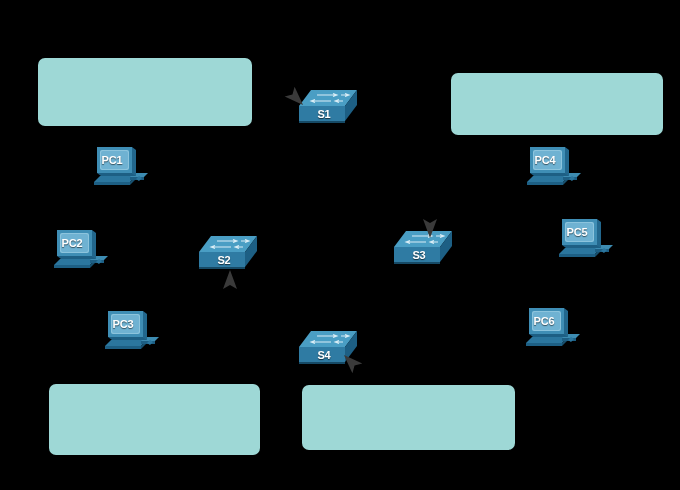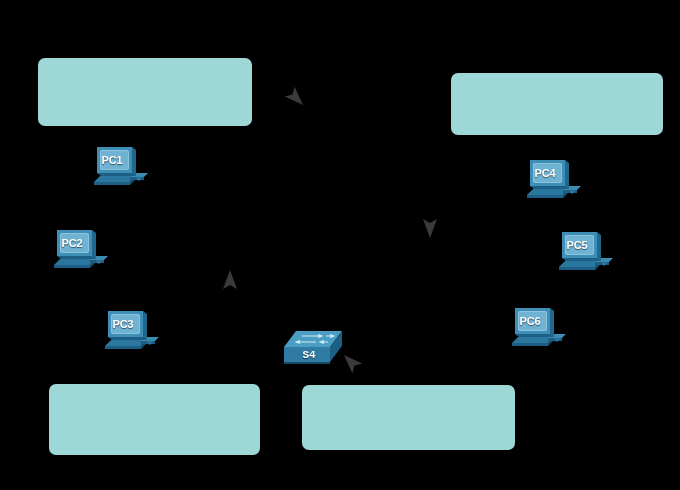--- a/index.html
+++ b/index.html
@@ -152,78 +152,117 @@
       <polygon points="5,1 5,27 40,27 40,1" fill="#3f8eb5"></polygon>
       <polygon points="40,1 44,4 44,30 40,27" fill="#22678d"></polygon>
       <polygon points="5,27 9,30 44,30 40,27" fill="#1d5f84"></polygon>
       <rect x="8" y="4" width="29" height="20" rx="2" fill="#8cc4dd"></rect>
       <rect x="9" y="5" width="27" height="18" rx="2" fill="#6fb2d2"></rect>
       <polygon points="44,33 47,30 50,32 47,35" fill="#2b769e"></polygon>
     </svg>
     <span class="pc-label">PC3</span>
   </div>
 
-  <div class="pc" id="pc3" style="left: 525px; top: 159px;">
+  <div class="pc" id="pc3" style="left: 525px; top: 146px;">
     <svg class="pc-svg" viewBox="0 0 56 46">
       <polygon points="8,30 2,36 38,36 44,30" fill="#2b769e"></polygon>
       <polygon points="2,36 2,39 38,39 38,36" fill="#1d5f84"></polygon>
       <polygon points="38,36 44,30 44,33 38,39" fill="#17506f"></polygon>
       <polygon points="42,27 38,31 52,31 56,27" fill="#3d8cb2"></polygon>
       <polygon points="38,31 38,34 52,34 52,31" fill="#1d5f84"></polygon>
       <polygon points="9,4 9,30 44,30 44,4" fill="#2f7ba3"></polygon>
       <polygon points="5,1 5,27 40,27 40,1" fill="#3f8eb5"></polygon>
       <polygon points="40,1 44,4 44,30 40,27" fill="#22678d"></polygon>
       <polygon points="5,27 9,30 44,30 40,27" fill="#1d5f84"></polygon>
       <rect x="8" y="4" width="29" height="20" rx="2" fill="#8cc4dd"></rect>
       <rect x="9" y="5" width="27" height="18" rx="2" fill="#6fb2d2"></rect>
       <polygon points="44,33 47,30 50,32 47,35" fill="#2b769e"></polygon>
     </svg>
     <span class="pc-label">PC4</span>
   </div>
 
-  <div class="pc" id="pc4" style="left: 557px; top: 231px;">
+  <div class="pc" id="pc4" style="left: 557px; top: 218px;">
     <svg class="pc-svg" viewBox="0 0 56 46">
       <polygon points="8,30 2,36 38,36 44,30" fill="#2b769e"></polygon>
       <polygon points="2,36 2,39 38,39 38,36" fill="#1d5f84"></polygon>
       <polygon points="38,36 44,30 44,33 38,39" fill="#17506f"></polygon>
       <polygon points="42,27 38,31 52,31 56,27" fill="#3d8cb2"></polygon>
       <polygon points="38,31 38,34 52,34 52,31" fill="#1d5f84"></polygon>
       <polygon points="9,4 9,30 44,30 44,4" fill="#2f7ba3"></polygon>
       <polygon points="5,1 5,27 40,27 40,1" fill="#3f8eb5"></polygon>
       <polygon points="40,1 44,4 44,30 40,27" fill="#22678d"></polygon>
       <polygon points="5,27 9,30 44,30 40,27" fill="#1d5f84"></polygon>
       <rect x="8" y="4" width="29" height="20" rx="2" fill="#8cc4dd"></rect>
       <rect x="9" y="5" width="27" height="18" rx="2" fill="#6fb2d2"></rect>
       <polygon points="44,33 47,30 50,32 47,35" fill="#2b769e"></polygon>
     </svg>
     <span class="pc-label">PC5</span>
   </div>
 
-  <div class="pc" id="pc5" style="left: 510px; top: 307px;">
+  <div class="pc" id="pc5" style="left: 524px; top: 307px;">
     <svg class="pc-svg" viewBox="0 0 56 46">
       <polygon points="8,30 2,36 38,36 44,30" fill="#2b769e"></polygon>
       <polygon points="2,36 2,39 38,39 38,36" fill="#1d5f84"></polygon>
       <polygon points="38,36 44,30 44,33 38,39" fill="#17506f"></polygon>
       <polygon points="42,27 38,31 52,31 56,27" fill="#3d8cb2"></polygon>
       <polygon points="38,31 38,34 52,34 52,31" fill="#1d5f84"></polygon>
       <polygon points="9,4 9,30 44,30 44,4" fill="#2f7ba3"></polygon>
       <polygon points="5,1 5,27 40,27 40,1" fill="#3f8eb5"></polygon>
       <polygon points="40,1 44,4 44,30 40,27" fill="#22678d"></polygon>
       <polygon points="5,27 9,30 44,30 40,27" fill="#1d5f84"></polygon>
       <rect x="8" y="4" width="29" height="20" rx="2" fill="#8cc4dd"></rect>
       <rect x="9" y="5" width="27" height="18" rx="2" fill="#6fb2d2"></rect>
       <polygon points="44,33 47,30 50,32 47,35" fill="#2b769e"></polygon>
     </svg>
     <span class="pc-label">PC6</span>
   </div>
 
-
-
-
-  <div class="sw" id="sw3" style="left: 282px; top: 329px; font-family: Liberation Mono, monospace;">
+  <div class="sw" id="sw0" style="left: 297px; top: 88px;">
+    <svg class="sw-svg" viewBox="0 0 62 40">
+      <polygon points="14,2 60,2 48,18 2,18" fill="#4a9ec4"></polygon>
+      <polygon points="2,18 48,18 48,33 2,33" fill="#2f7ba3"></polygon>
+      <polygon points="48,18 60,2 60,17 48,33" fill="#1d5f84"></polygon>
+      <path d="M20,7 L40,7 M36,5.5 L40,7 L36,8.5" stroke="#d7ecf5" stroke-width="1.1" fill="none"></path>
+      <path d="M44,7 L52,7 M48,5.5 L52,7 L48,8.5" stroke="#d7ecf5" stroke-width="1.1" fill="none"></path>
+      <path d="M14,13 L34,13 M18,11.5 L14,13 L18,14.5" stroke="#d7ecf5" stroke-width="1.1" fill="none"></path>
+      <path d="M38,13 L46,13 M42,11.5 L38,13 L42,14.5" stroke="#d7ecf5" stroke-width="1.1" fill="none"></path>
+      <polygon points="2,33 48,33 48,35 2,35" fill="#164a66"></polygon>
+    </svg>
+    <span class="sw-label">S1</span>
+  </div>
+
+  <div class="sw" id="sw1" style="left: 197px; top: 234px;">
+    <svg class="sw-svg" viewBox="0 0 62 40">
+      <polygon points="14,2 60,2 48,18 2,18" fill="#4a9ec4"></polygon>
+      <polygon points="2,18 48,18 48,33 2,33" fill="#2f7ba3"></polygon>
+      <polygon points="48,18 60,2 60,17 48,33" fill="#1d5f84"></polygon>
+      <path d="M20,7 L40,7 M36,5.5 L40,7 L36,8.5" stroke="#d7ecf5" stroke-width="1.1" fill="none"></path>
+      <path d="M44,7 L52,7 M48,5.5 L52,7 L48,8.5" stroke="#d7ecf5" stroke-width="1.1" fill="none"></path>
+      <path d="M14,13 L34,13 M18,11.5 L14,13 L18,14.5" stroke="#d7ecf5" stroke-width="1.1" fill="none"></path>
+      <path d="M38,13 L46,13 M42,11.5 L38,13 L42,14.5" stroke="#d7ecf5" stroke-width="1.1" fill="none"></path>
+      <polygon points="2,33 48,33 48,35 2,35" fill="#164a66"></polygon>
+    </svg>
+    <span class="sw-label">S2</span>
+  </div>
+
+  <div class="sw" id="sw2" style="left: 392px; top: 229px;">
+    <svg class="sw-svg" viewBox="0 0 62 40">
+      <polygon points="14,2 60,2 48,18 2,18" fill="#4a9ec4"></polygon>
+      <polygon points="2,18 48,18 48,33 2,33" fill="#2f7ba3"></polygon>
+      <polygon points="48,18 60,2 60,17 48,33" fill="#1d5f84"></polygon>
+      <path d="M20,7 L40,7 M36,5.5 L40,7 L36,8.5" stroke="#d7ecf5" stroke-width="1.1" fill="none"></path>
+      <path d="M44,7 L52,7 M48,5.5 L52,7 L48,8.5" stroke="#d7ecf5" stroke-width="1.1" fill="none"></path>
+      <path d="M14,13 L34,13 M18,11.5 L14,13 L18,14.5" stroke="#d7ecf5" stroke-width="1.1" fill="none"></path>
+      <path d="M38,13 L46,13 M42,11.5 L38,13 L42,14.5" stroke="#d7ecf5" stroke-width="1.1" fill="none"></path>
+      <polygon points="2,33 48,33 48,35 2,35" fill="#164a66"></polygon>
+    </svg>
+    <span class="sw-label">S3</span>
+  </div>
+
+  <div class="sw" id="sw3" style="left: 297px; top: 329px;">
     <svg class="sw-svg" viewBox="0 0 62 40">
       <polygon points="14,2 60,2 48,18 2,18" fill="#4a9ec4"></polygon>
       <polygon points="2,18 48,18 48,33 2,33" fill="#2f7ba3"></polygon>
       <polygon points="48,18 60,2 60,17 48,33" fill="#1d5f84"></polygon>
       <path d="M20,7 L40,7 M36,5.5 L40,7 L36,8.5" stroke="#d7ecf5" stroke-width="1.1" fill="none"></path>
       <path d="M44,7 L52,7 M48,5.5 L52,7 L48,8.5" stroke="#d7ecf5" stroke-width="1.1" fill="none"></path>
       <path d="M14,13 L34,13 M18,11.5 L14,13 L18,14.5" stroke="#d7ecf5" stroke-width="1.1" fill="none"></path>
       <path d="M38,13 L46,13 M42,11.5 L38,13 L42,14.5" stroke="#d7ecf5" stroke-width="1.1" fill="none"></path>
       <polygon points="2,33 48,33 48,35 2,35" fill="#164a66"></polygon>
     </svg>

